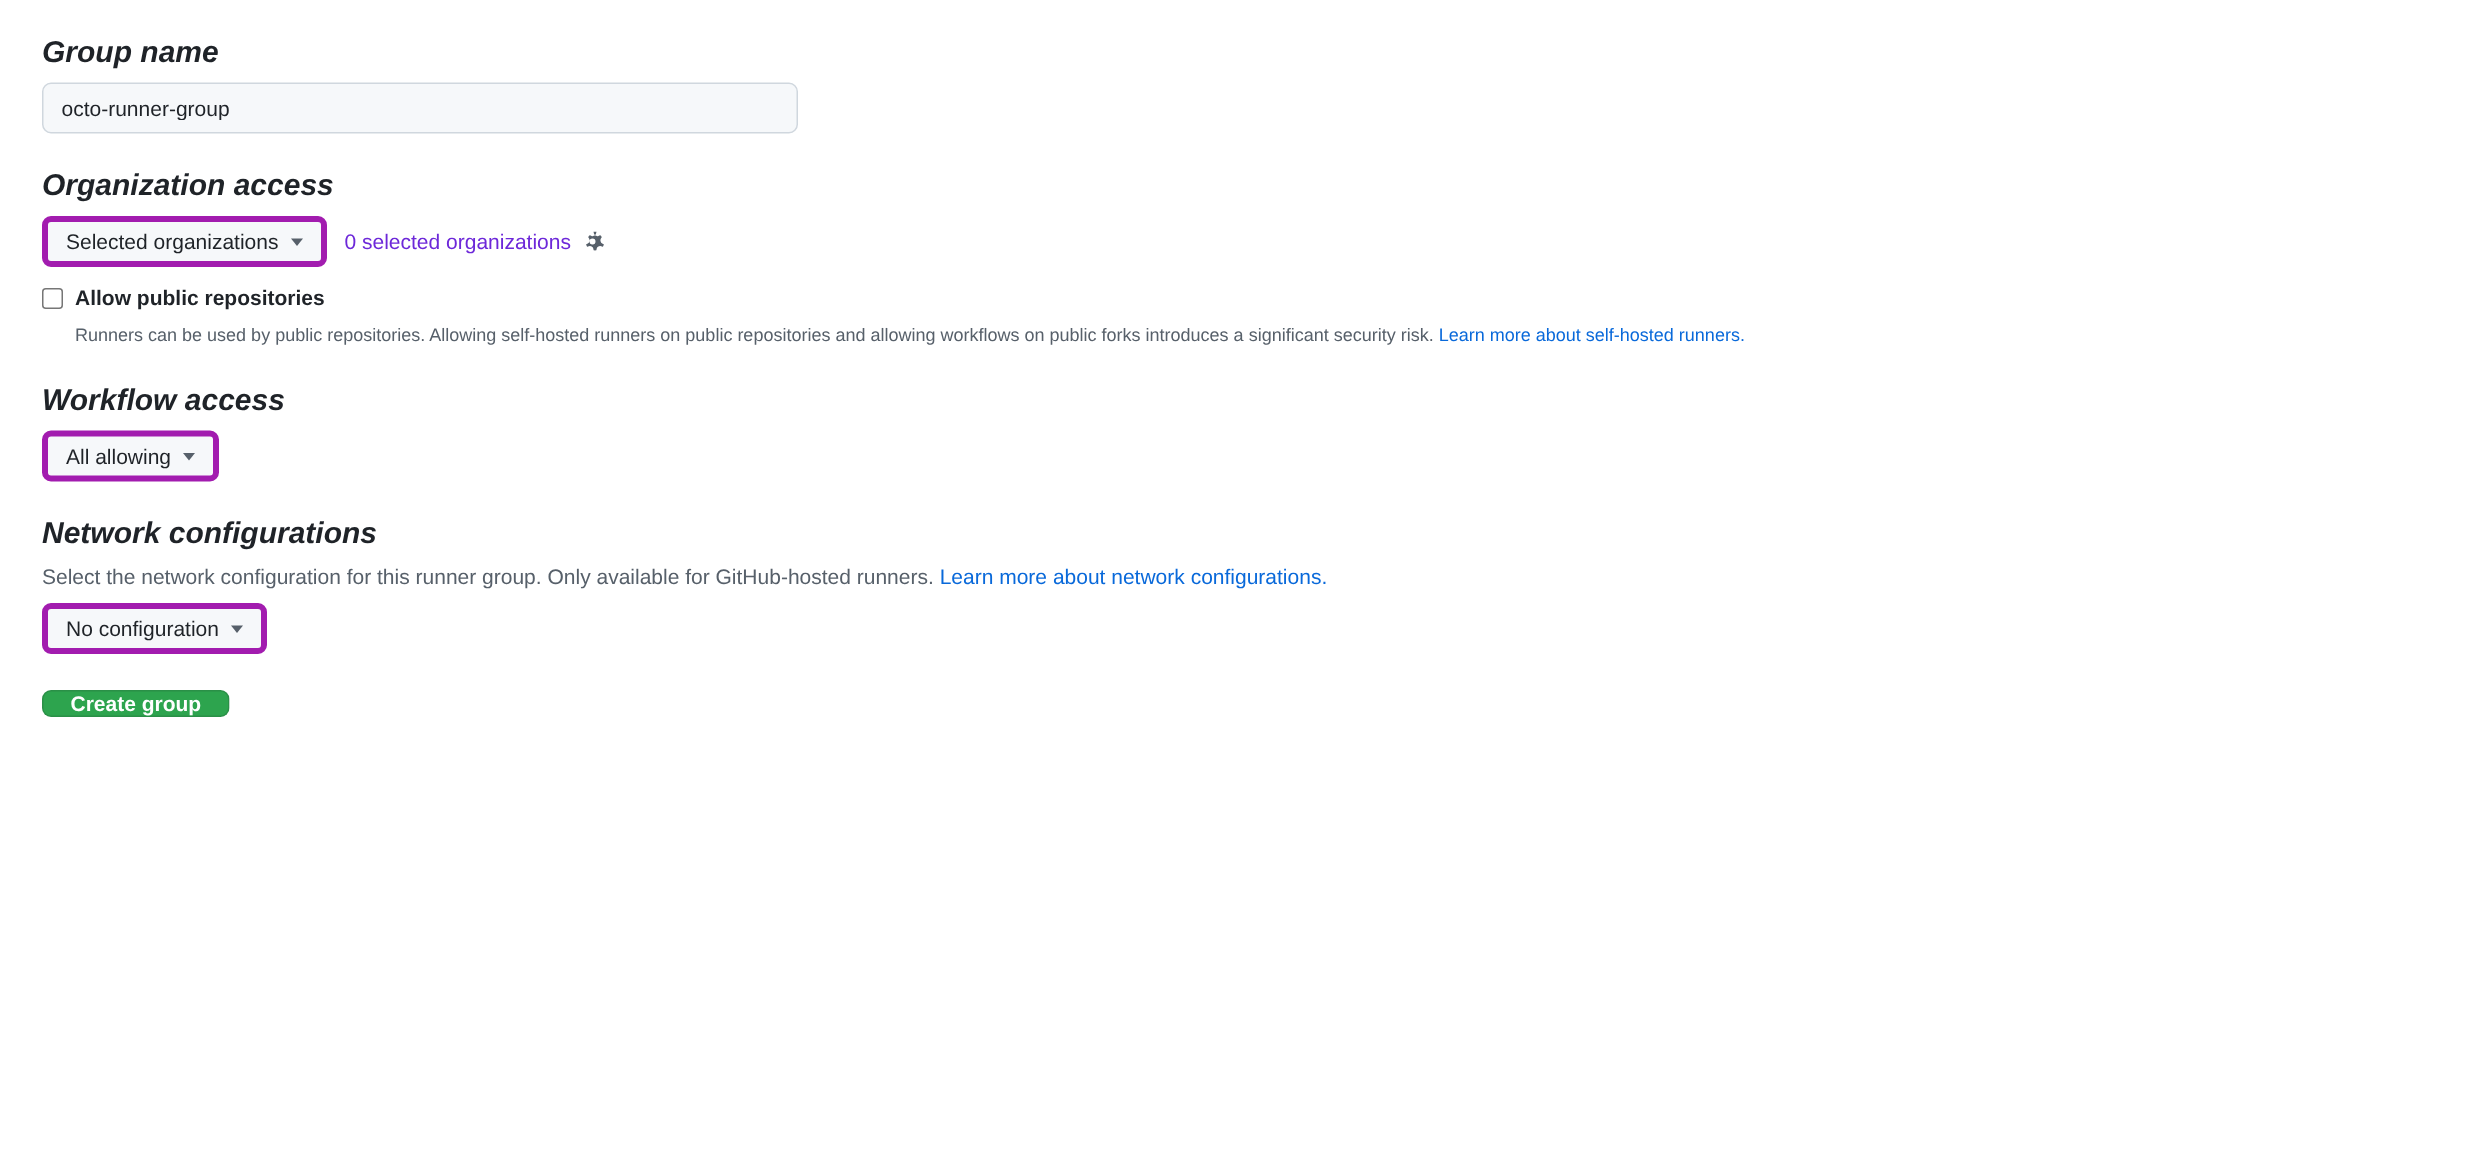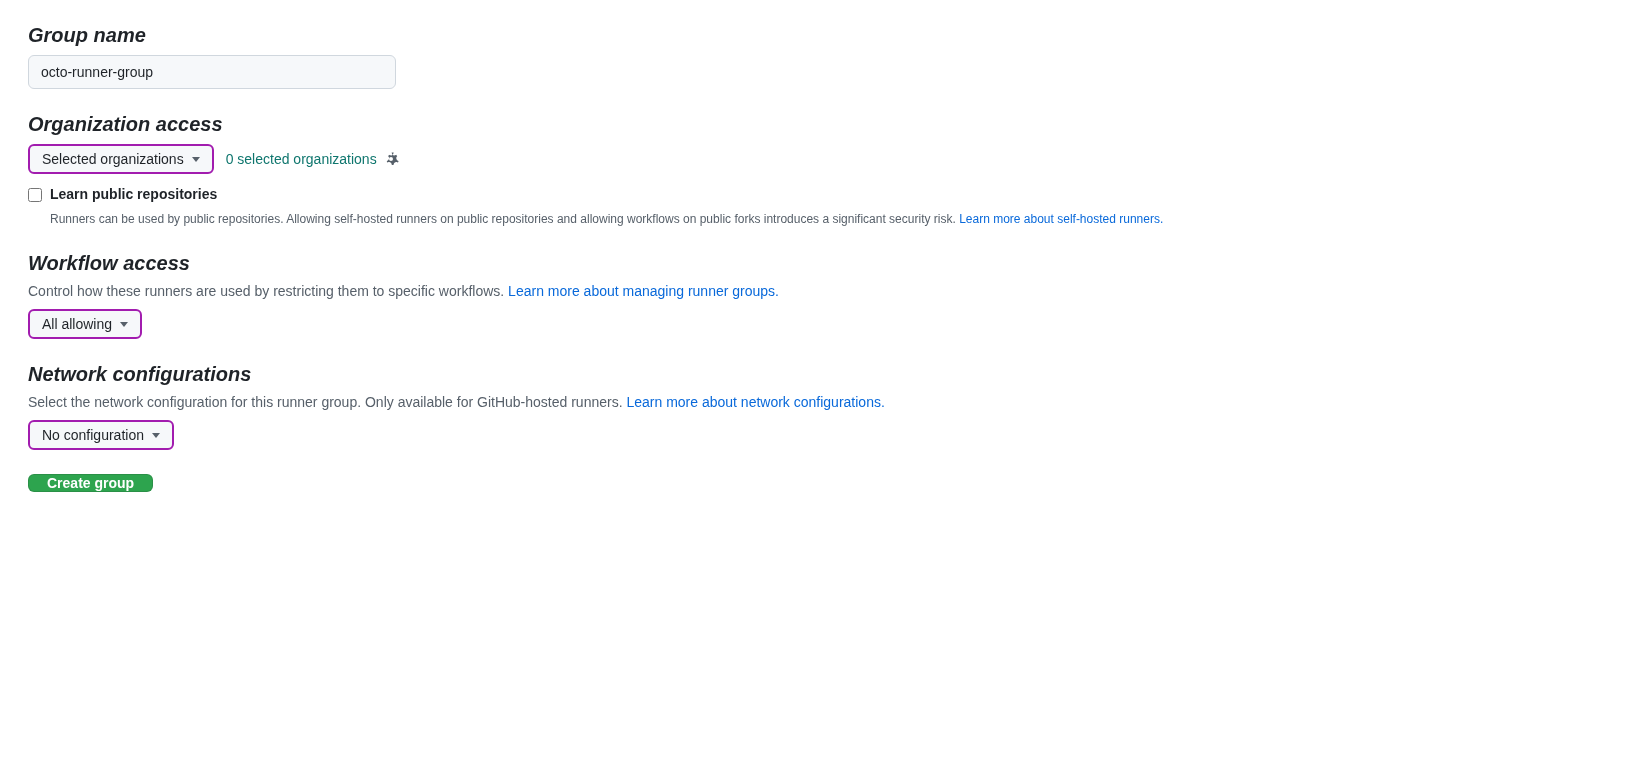--- a/index.html
+++ b/index.html
@@ -24,21 +24,21 @@
 
     .section-title {
       font-size: 20px;
       font-weight: 600;
       margin-bottom: 8px;
       color: #1f2328;
       font-style: italic;
     }
 
     .text-input {
-      width: 368px;
+      width: 504px;
       padding: 6px 12px;
       font-size: 14px;
       border: 1px solid #d0d7de;
       border-radius: 6px;
       background-color: #f6f8fa;
       color: #1f2328;
       outline: none;
       height: 34px;
     }
 
@@ -49,41 +49,41 @@
       margin-bottom: 12px;
     }
 
     .dropdown-button {
       display: inline-flex;
       align-items: center;
       gap: 6px;
       padding: 5px 12px;
       font-size: 14px;
       font-weight: 500;
-      border: 2px solid #a21caf;
+      border: 4px solid #a21caf;
       border-radius: 6px;
       background-color: #f6f8fa;
       color: #1f2328;
       cursor: pointer;
       white-space: nowrap;
     }
 
     .chevron-down {
       display: inline-block;
       width: 0;
       height: 0;
       border-left: 4px solid transparent;
       border-right: 4px solid transparent;
       border-top: 5px solid #57606a;
       margin-left: 2px;
     }
 
     .selected-count {
       font-size: 14px;
-      color: #0f766e;
+      color: #6d28d9;
       display: flex;
       align-items: center;
       gap: 6px;
     }
 
     .gear-icon {
       display: inline-flex;
       align-items: center;
       justify-content: center;
       color: #57606a;
@@ -185,36 +185,32 @@
       <span class="gear-icon">
         <svg viewBox="0 0 16 16" fill="#57606a" xmlns="http://www.w3.org/2000/svg">
             <path fill-rule="evenodd" d="M7.429 1.525a6.593 6.593 0 0 1 1.142 0c.036.003.108.036.137.146l.289 1.105c.147.56.55.967.997 1.189.174.086.341.178.502.274.45.263.98.32 1.458.107l1.026-.46c.1-.045.18-.022.226.02.36.32.678.685.94 1.081.047.07.041.153-.003.215l-.613.906a1.95 1.95 0 0 0-.188 1.58c.036.127.067.258.093.39a1.953 1.953 0 0 0 1.026 1.334l.985.467c.1.047.137.13.13.195a6.605 6.605 0 0 1-.571 1.314.15.15 0 0 1-.208.062l-.973-.365a1.95 1.95 0 0 0-1.572.117 7.08 7.08 0 0 1-.356.188 1.95 1.95 0 0 0-1.075 1.335l-.25 1.058a.15.15 0 0 1-.15.114 6.597 6.597 0 0 1-1.514 0 .15.15 0 0 1-.15-.114l-.25-1.058a1.95 1.95 0 0 0-1.075-1.335 7.14 7.14 0 0 1-.356-.188 1.95 1.95 0 0 0-1.572-.117l-.973.365a.15.15 0 0 1-.208-.062 6.605 6.605 0 0 1-.571-1.314c-.02-.09.026-.166.13-.195l.985-.467a1.953 1.953 0 0 0 1.026-1.334c.026-.132.057-.263.093-.39a1.95 1.95 0 0 0-.188-1.58l-.613-.906c-.044-.062-.05-.146-.003-.215.262-.396.58-.76.94-1.081.046-.042.126-.065.226-.02l1.026.46c.478.213 1.008.156 1.458-.107.161-.096.328-.188.502-.274.447-.222.85-.629.997-1.189l.289-1.105c.029-.11.1-.143.137-.146ZM8 10a2 2 0 1 0 0-4 2 2 0 0 0 0 4Z"></path>
           </svg>
       </span>
     </div>
   </div>
 
   <div class="checkbox-row">
     <input type="checkbox" id="allow-public-repos" style="">
-    <label for="allow-public-repos" class="checkbox-label">Learn public repositories</label>
+    <label for="allow-public-repos" class="checkbox-label">Allow public repositories</label>
   </div>
 
   <div class="description-text">
     <span>Runners can be used by public repositories. Allowing self-hosted runners on public repositories and allowing workflows on public forks introduces a significant security risk.</span>
     <a href="#">Learn more about self-hosted runners.</a>
   </div>
 </div>
 
 <div class="section">
   <div class="section-title">Workflow access</div>
 
-  <div class="workflow-desc">
-    <span>Control how these runners are used by restricting them to specific workflows.</span>
-    <a href="#">Learn more about managing runner groups.</a>
-  </div>
 
   <button class="dropdown-button">
     <span>All allowing</span>
     <span class="chevron-down"></span>
   </button>
 </div>
 
 <div class="section">
   <div class="section-title">Network configurations</div>
 

